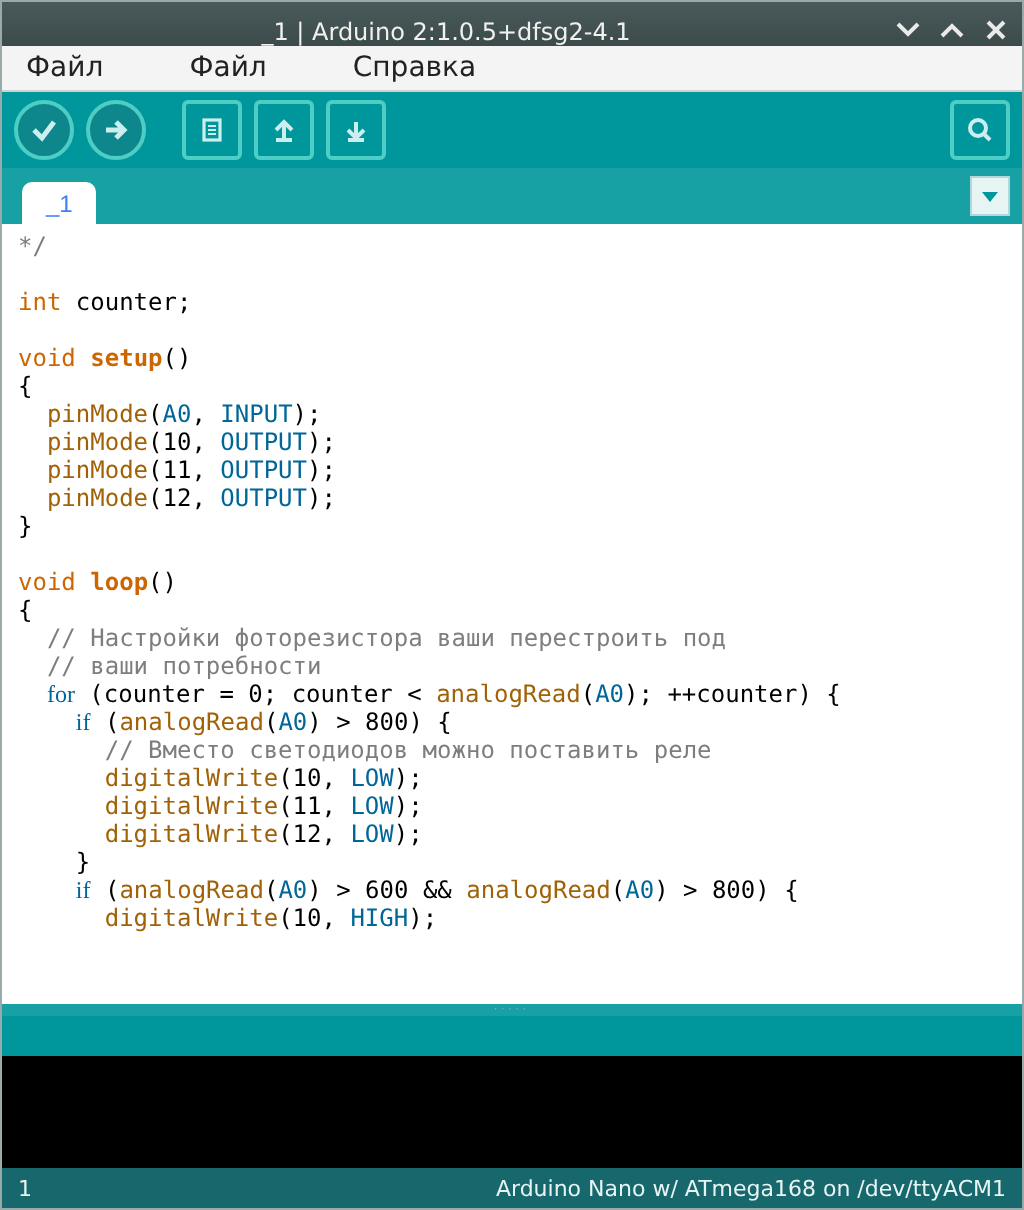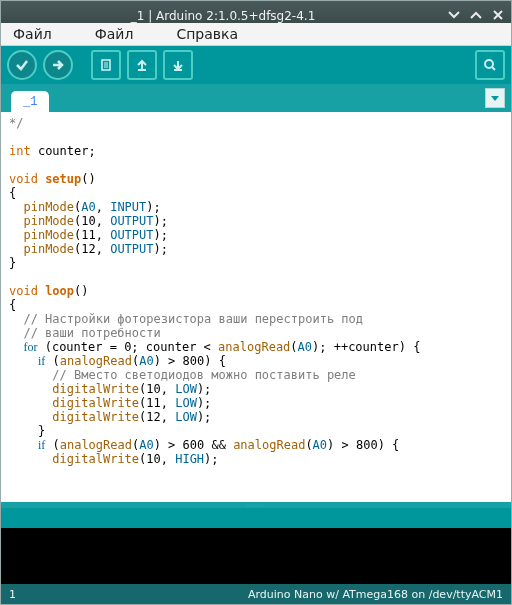--- a/index.html
+++ b/index.html
@@ -90,21 +90,21 @@
     padding-left: 10px;
     padding-right: 6px;
   }
   .tab {
     background: #fff;
     border-top-left-radius: 5px;
     border-top-right-radius: 5px;
     padding: 4px 12px 3px 12px;
     font-size: 12px;
     color: #3b82f6;
-    font-family: Liberation Mono, monospace;
+    font-family: Liberation Sans, sans-serif;
     margin-top: 6px;
     cursor: pointer;
   }
   .tabrow .tb-spacer { flex:1; }
   .tab-menu {
     width: 18px; height: 18px;
     background: #e6f4f4;
     border: 1px solid #b0d8d8;
     display: flex; align-items: center; justify-content: center;
     margin-bottom: 4px;

